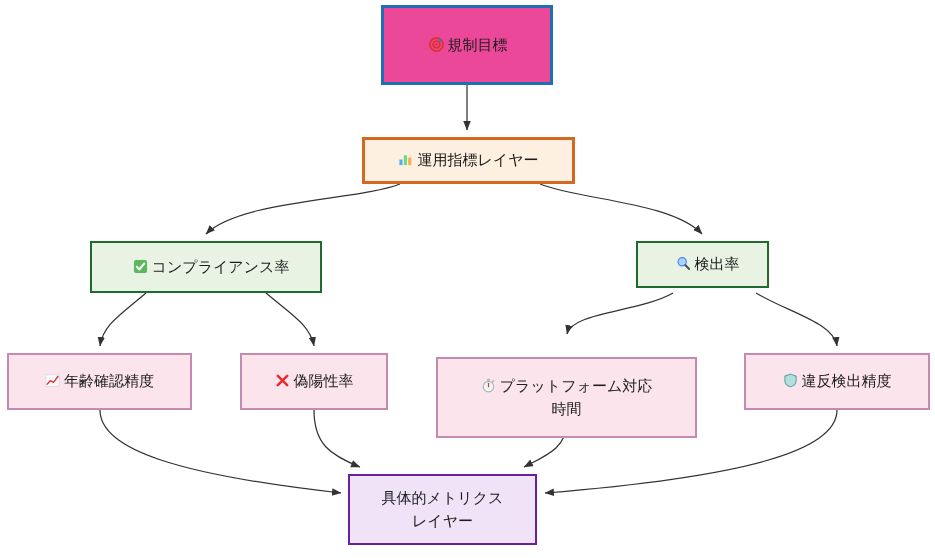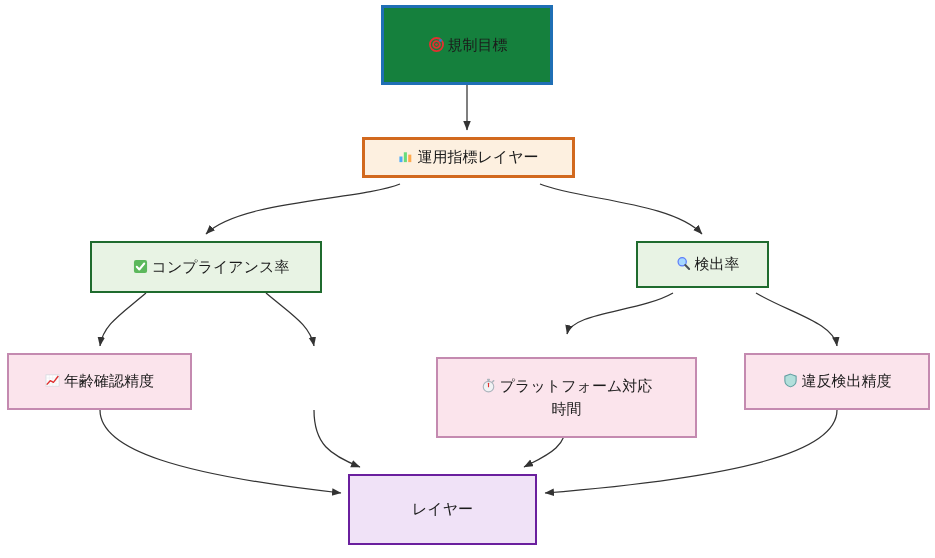--- a/index.html
+++ b/index.html
@@ -37,21 +37,21 @@
   }
   .node .lbl { display: block; }
   .ico {
     display: inline-block;
     vertical-align: -2px;
     margin-right: 4px;
   }
 
   
   .n-goal {
-    background: #15803d;
+    background: #ec4899;
     border-color: #1f6fb5;
     border-width: 3px;
     padding-left: 8px;
   }
   .n-ops {
     background: #fdf0e0;
     border-color: #d2691e;
     border-width: 3px;
   }
   .n-metric {
@@ -122,21 +122,21 @@
             <circle cx="8" cy="8" r="7" fill="none" stroke="#e03131" stroke-width="2"></circle>
             <circle cx="8" cy="8" r="3.6" fill="none" stroke="#e03131" stroke-width="2"></circle>
             <circle cx="8" cy="8" r="1.4" fill="#e03131"></circle>
             <circle cx="12.2" cy="3.6" r="1.5" fill="#1c7ed6"></circle>
           </svg>
         </span><span>規制目標</span>
       </span>
     </div>
   </div>
 
-  <div class="node n-ops" style="left:362px; top:137px; width:213px; height:41px;">
+  <div class="node n-ops" style="left:362px; top:137px; width:213px; height:47px;">
     <div>
       <span class="lbl">
         <span class="ico ic-bars">
           <svg width="15" height="15" viewBox="0 0 16 16">
             <rect x="1.5" y="8" width="3.3" height="6" fill="#4dabf7"></rect>
             <rect x="6.2" y="3.5" width="3.3" height="10.5" fill="#69db7c"></rect>
             <rect x="10.9" y="6" width="3.3" height="8" fill="#ffa94d"></rect>
           </svg>
         </span><span>運用指標レイヤー</span>
       </span>
@@ -177,20 +177,31 @@
             <rect x="1" y="2" width="14" height="12" fill="#ffffff" stroke="#ced4da" stroke-width="0.7"></rect>
             <path d="M1,14 L1,2 M1,5.3 L15,5.3 M1,8.6 L15,8.6 M1,11.6 L15,11.6
                      M4.6,2 L4.6,14 M8.2,2 L8.2,14 M11.8,2 L11.8,14" stroke="#e9ecef" stroke-width="0.6" fill="none"></path>
             <path d="M1.8,12.4 L5.6,8.2 L9,10 L14.2,3.2" fill="none" stroke="#e03131" stroke-width="1.5" stroke-linejoin="round"></path>
           </svg>
         </span><span>年齢確認精度</span>
       </span>
     </div>
   </div>
 
+  <div class="node n-leaf" style="left:240px; top:353px; width:148px; height:57px;">
+    <div>
+      <span class="lbl">
+        <span class="ico ic-x">
+          <svg width="15" height="15" viewBox="0 0 16 16">
+            <path d="M3,3 L13,13 M13,3 L3,13" stroke="#e03131" stroke-width="2.8" stroke-linecap="round"></path>
+          </svg>
+        </span><span>偽陽性率</span>
+      </span>
+    </div>
+  </div>
 
   <div class="node n-leaf" style="left:436px; top:357px; width:261px; height:81px;">
     <div>
       <span class="lbl">
         <span class="ico ic-timer">
           <svg width="15" height="15" viewBox="0 0 16 16">
             <circle cx="8" cy="9.2" r="5.6" fill="#f1f3f5" stroke="#adb5bd" stroke-width="1.2"></circle>
             <rect x="6.4" y="0.9" width="3.2" height="1.7" rx="0.6" fill="#adb5bd"></rect>
             <rect x="7.2" y="2.2" width="1.6" height="1.6" fill="#adb5bd"></rect>
             <path d="M12.1,4.2 L13.6,2.8" stroke="#adb5bd" stroke-width="1.5" stroke-linecap="round"></path>
@@ -210,17 +221,18 @@
             <path d="M8,1.2 L14,3.4 L14,8.2 C14,11.6 11.3,13.8 8,14.8
                      C4.7,13.8 2,11.6 2,8.2 L2,3.4 Z" fill="#b2dfdb" stroke="#5f9ea0" stroke-width="1.1"></path>
           </svg>
         </span><span>違反検出精度</span>
       </span>
     </div>
   </div>
 
   <div class="node n-layer" style="left:348px; top:474px; width:189px; height:71px;">
     <div>
+      <span class="lbl">具体的メトリクス</span>
       <span class="lbl">レイヤー</span>
     </div>
   </div>
 
 </div>
 
 </body></html>

